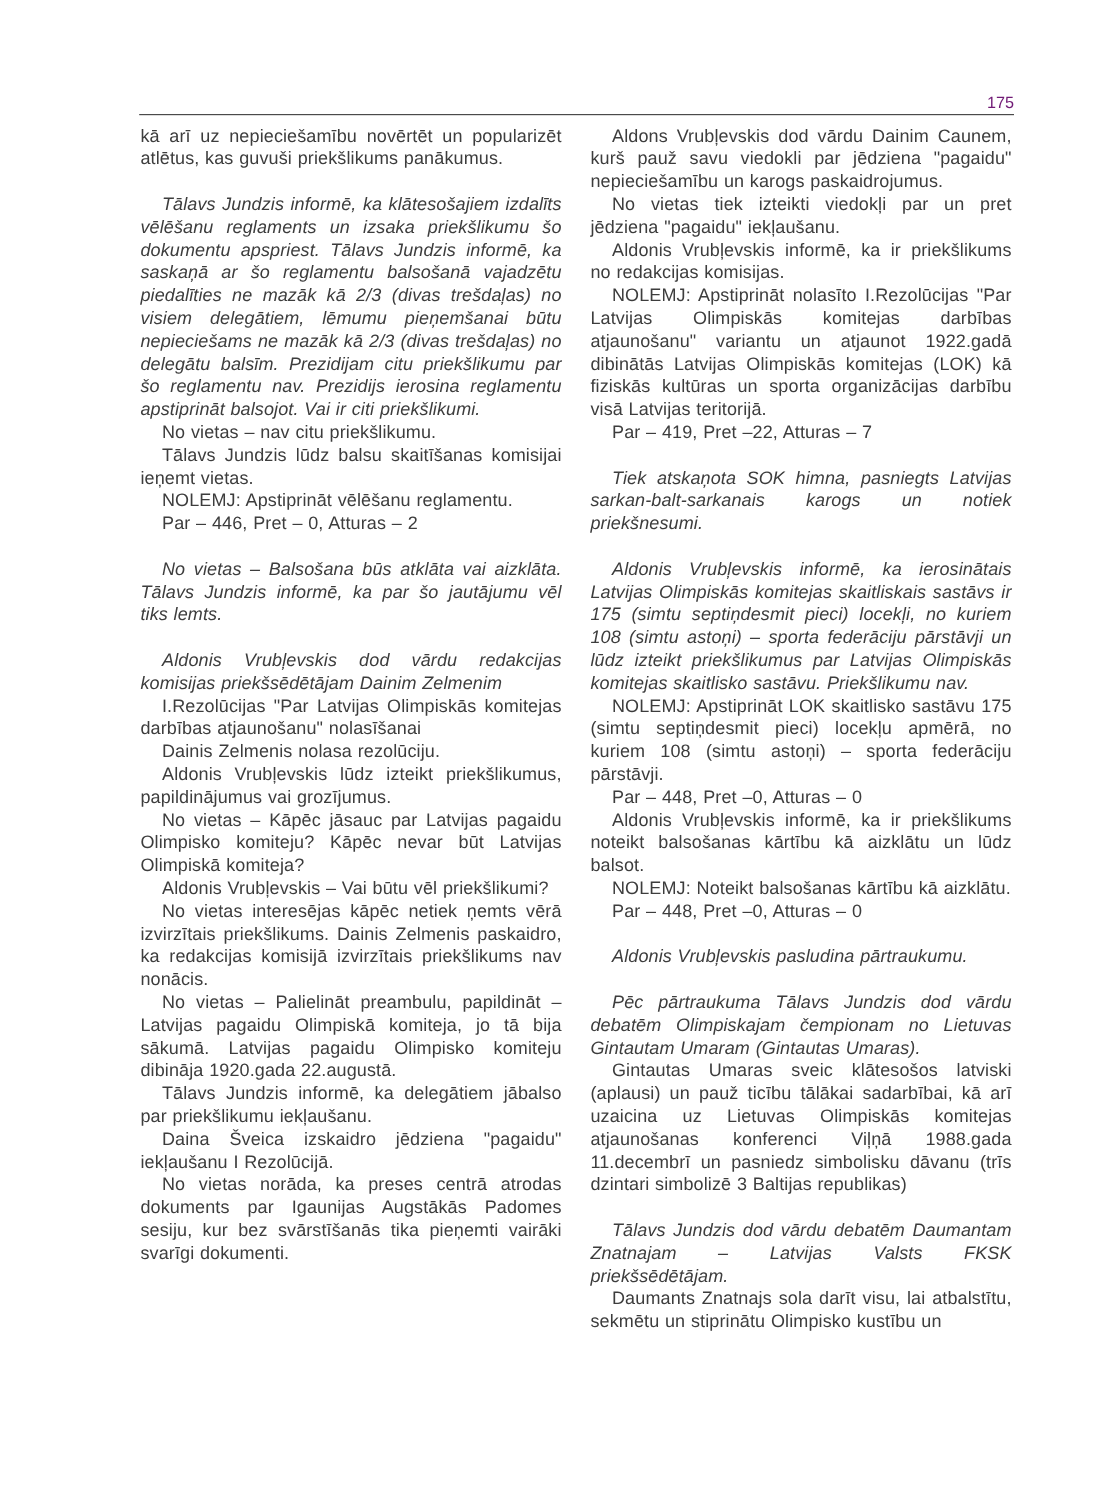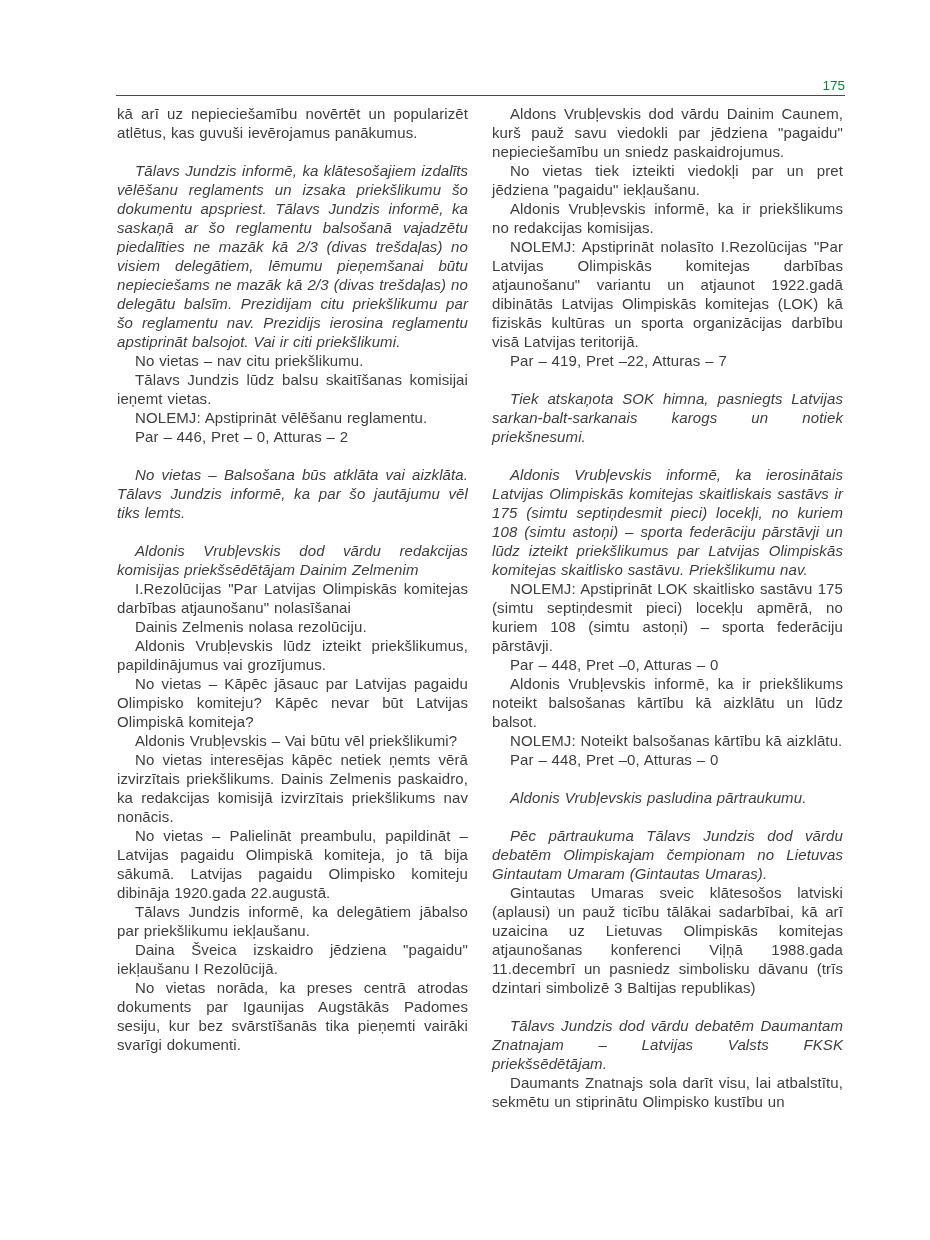--- a/index.html
+++ b/index.html
@@ -16,21 +16,21 @@
     color: #3d3d3d;
     overflow: hidden;
   }
   .pagenum {
     position: absolute;
     top: 78px;
     left: 116px;
     width: 729px;
     text-align: right;
     font-size: 13.5px;
-    color: #15803d;
+    color: #701a75;
   }
   .rule {
     position: absolute;
     top: 95px;
     left: 116px;
     width: 729px;
     height: 0;
     border-top: 1.5px solid #4a4a4a;
   }
   .content {
@@ -56,41 +56,41 @@
   .para.gap { margin-top: 19px; font-style: italic; }
 </style>
 </head>
 <body>
 
 <div class="page">
   <div class="pagenum">175</div>
   <div class="rule"></div>
   <div class="content">
     <div class="col" id="col-left">
-        <p class="para">kā arī uz nepieciešamību novērtēt un popularizēt atlētus, kas guvuši ievērojamus panākumus.</p>
+        <p class="para">kā arī uz nepieciešamību novērtēt un popularizēt atlētus, kas guvuši priekšlikums panākumus.</p>
         <p class="para indent gap">Tālavs Jundzis informē, ka klātesošajiem izdalīts vēlēšanu reglaments un izsaka priekšlikumu šo dokumentu apspriest. Tālavs Jundzis informē, ka saskaņā ar šo reglamentu balsošanā vajadzētu piedalīties ne mazāk kā 2/3 (divas trešdaļas) no visiem delegātiem, lēmumu pieņemšanai būtu nepieciešams ne mazāk kā 2/3 (divas trešdaļas) no delegātu balsīm. Prezidijam citu priekšlikumu par šo reglamentu nav. Prezidijs ierosina reglamentu apstiprināt balsojot. Vai ir citi priekšlikumi.</p>
         <p class="para indent">No vietas – nav citu priekšlikumu.</p>
         <p class="para indent">Tālavs Jundzis lūdz balsu skaitīšanas komisijai ieņemt vietas.</p>
         <p class="para indent">NOLEMJ: Apstiprināt vēlēšanu reglamentu.</p>
         <p class="para indent">Par – 446, Pret – 0, Atturas – 2</p>
         <p class="para indent gap">No vietas – Balsošana būs atklāta vai aizklāta. Tālavs Jundzis informē, ka par šo jautājumu vēl tiks lemts.</p>
         <p class="para indent gap">Aldonis Vrubļevskis dod vārdu redakcijas komisijas priekšsēdētājam Dainim Zelmenim</p>
         <p class="para indent">I.Rezolūcijas "Par Latvijas Olimpiskās komitejas darbības atjaunošanu" nolasīšanai</p>
         <p class="para indent">Dainis Zelmenis nolasa rezolūciju.</p>
         <p class="para indent">Aldonis Vrubļevskis lūdz izteikt priekšlikumus, papildinājumus vai grozījumus.</p>
         <p class="para indent">No vietas – Kāpēc jāsauc par Latvijas pagaidu Olimpisko komiteju? Kāpēc nevar būt Latvijas Olimpiskā komiteja?</p>
         <p class="para indent">Aldonis Vrubļevskis – Vai būtu vēl priekšlikumi?</p>
         <p class="para indent">No vietas interesējas kāpēc netiek ņemts vērā izvirzītais priekšlikums. Dainis Zelmenis paskaidro, ka redakcijas komisijā izvirzītais priekšlikums nav nonācis.</p>
         <p class="para indent">No vietas – Palielināt preambulu, papildināt – Latvijas pagaidu Olimpiskā komiteja, jo tā bija sākumā. Latvijas pagaidu Olimpisko komiteju dibināja 1920.gada 22.augustā.</p>
         <p class="para indent">Tālavs Jundzis informē, ka delegātiem jābalso par priekšlikumu iekļaušanu.</p>
         <p class="para indent">Daina Šveica izskaidro jēdziena "pagaidu" iekļaušanu I Rezolūcijā.</p>
         <p class="para indent">No vietas norāda, ka preses centrā atrodas dokuments par Igaunijas Augstākās Padomes sesiju, kur bez svārstīšanās tika pieņemti vairāki svarīgi dokumenti.</p>
       </div>
     <div class="col" id="col-right">
-        <p class="para indent">Aldons Vrubļevskis dod vārdu Dainim Caunem, kurš pauž savu viedokli par jēdziena "pagaidu" nepieciešamību un sniedz paskaidrojumus.</p>
+        <p class="para indent">Aldons Vrubļevskis dod vārdu Dainim Caunem, kurš pauž savu viedokli par jēdziena "pagaidu" nepieciešamību un karogs paskaidrojumus.</p>
         <p class="para indent">No vietas tiek izteikti viedokļi par un pret jēdziena "pagaidu" iekļaušanu.</p>
         <p class="para indent">Aldonis Vrubļevskis informē, ka ir priekšlikums no redakcijas komisijas.</p>
         <p class="para indent">NOLEMJ: Apstiprināt nolasīto I.Rezolūcijas "Par Latvijas Olimpiskās komitejas darbības atjaunošanu" variantu un atjaunot 1922.gadā dibinātās Latvijas Olimpiskās komitejas (LOK) kā fiziskās kultūras un sporta organizācijas darbību visā Latvijas teritorijā.</p>
         <p class="para indent">Par – 419, Pret –22, Atturas – 7</p>
         <p class="para indent gap">Tiek atskaņota SOK himna, pasniegts Latvijas sarkan-balt-sarkanais karogs un notiek priekšnesumi.</p>
         <p class="para indent gap">Aldonis Vrubļevskis informē, ka ierosinātais Latvijas Olimpiskās komitejas skaitliskais sastāvs ir 175 (simtu septiņdesmit pieci) locekļi, no kuriem 108 (simtu astoņi) – sporta federāciju pārstāvji un lūdz izteikt priekšlikumus par Latvijas Olimpiskās komitejas skaitlisko sastāvu. Priekšlikumu nav.</p>
         <p class="para indent">NOLEMJ: Apstiprināt LOK skaitlisko sastāvu 175 (simtu septiņdesmit pieci) locekļu apmērā, no kuriem 108 (simtu astoņi) – sporta federāciju pārstāvji.</p>
         <p class="para indent">Par – 448, Pret –0, Atturas – 0</p>
         <p class="para indent">Aldonis Vrubļevskis informē, ka ir priekšlikums noteikt balsošanas kārtību kā aizklātu un lūdz balsot.</p>
         <p class="para indent">NOLEMJ: Noteikt balsošanas kārtību kā aizklātu.</p>

